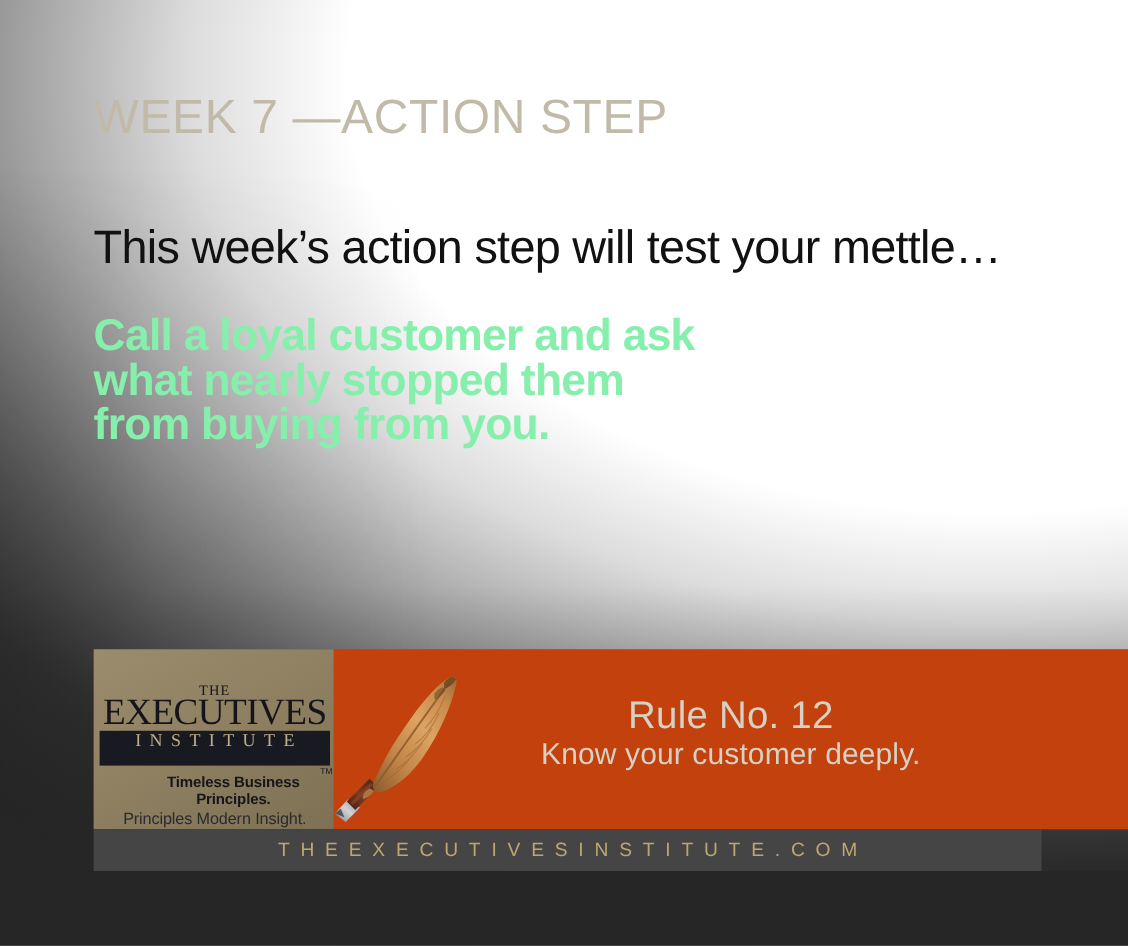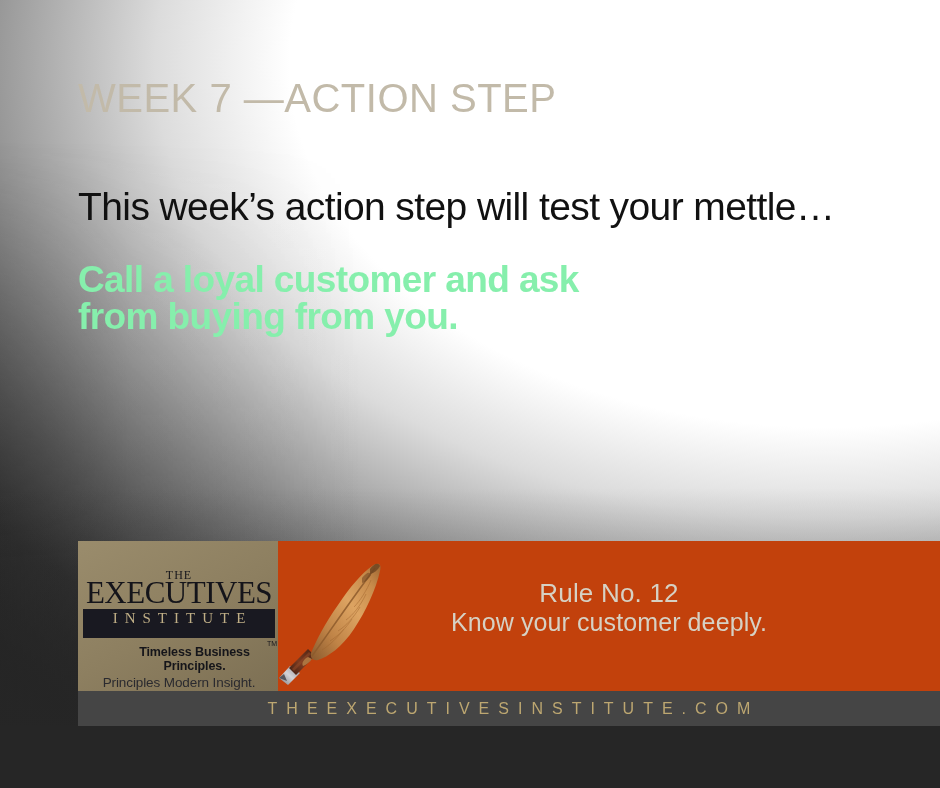--- a/index.html
+++ b/index.html
@@ -184,36 +184,36 @@
   #rule-block {
     position: absolute;
     left: 200px;
     right: 0;
     top: 38px;
     text-align: center;
     color: #d6d1c4;
     font-weight: 400;
   }
   #rule-no {
-    font-size: 26px;
+    font-size: 32px;
     letter-spacing: 0.2px;
     line-height: 1.12;
   }
   #rule-text {
     font-size: 25px;
     letter-spacing: 0.1px;
     line-height: 1.12;
     text-align: center;
   }
 
   #url-bar {
     position: absolute;
     left: 78px;
     top: 691px;
-    width: 862px;
+    width: 790px;
     height: 35px;
     background: #454545;
   }
   #url-text {
     position: absolute;
     left: 0; right: 0;
     top: 9px;
     text-align: center;
     font-size: 16px;
     letter-spacing: 9px;
@@ -237,20 +237,21 @@
   <div id="bg-dark-sweep"></div>
   <div id="bg-left-fade"></div>
   <div id="bg-bottom-fade"></div>
 
   <div id="eyebrow">WEEK 7 —ACTION STEP</div>
 
   <div id="lede">This week’s action step will test your mettle…</div>
 
   <div id="directive">
     <span class="dline">Call a loyal customer and ask</span>
+    <span class="dline">what nearly stopped them</span>
     <span class="dline">from buying from you.</span>
   </div>
 
   <div id="footer-band">
 
     <div id="logo-panel">
       <div id="logo-inner">
         <div id="logo-the">THE</div>
         <div id="logo-executives">EXECUTIVES</div>
         <div id="logo-institute-box">

